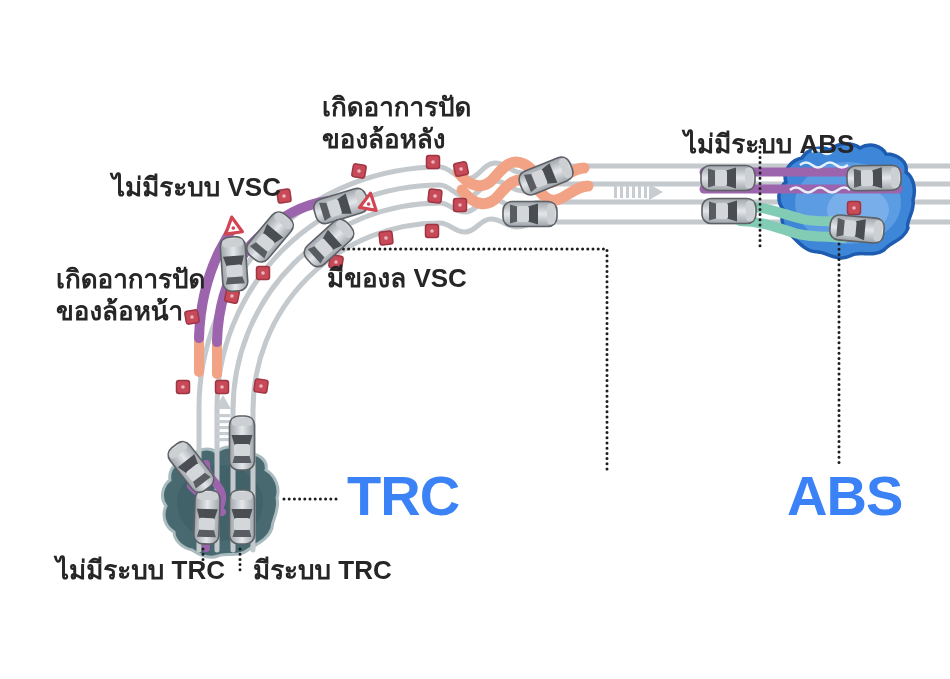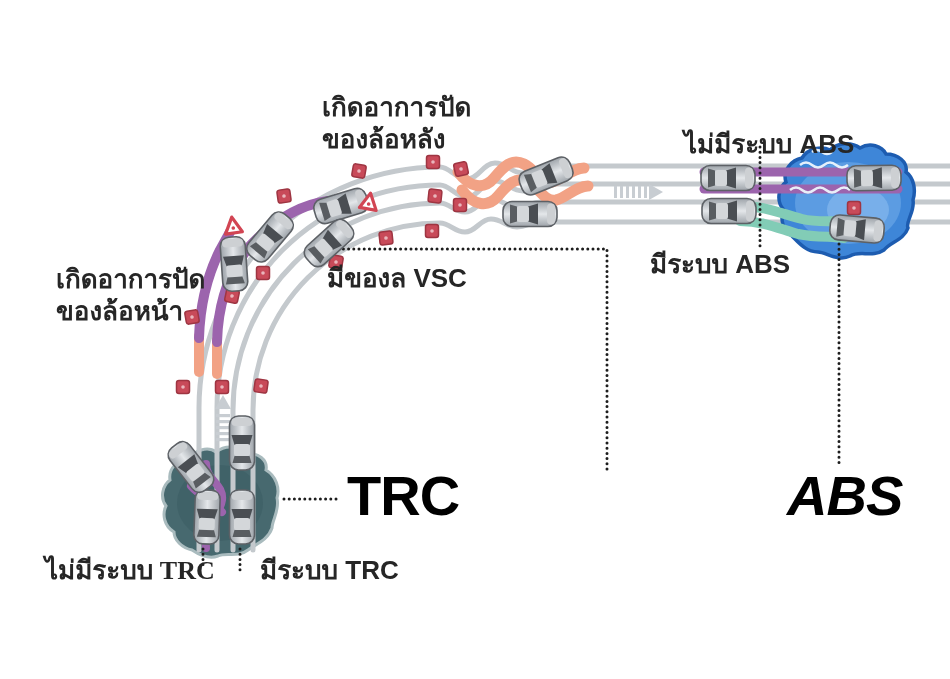--- a/index.html
+++ b/index.html
@@ -6,21 +6,21 @@
   .stage{
     position:relative;width:950px;height:661px;background:#ffffff;overflow:hidden;
     font-family:"Liberation Sans","DejaVu Sans",sans-serif;
   }
   .stage svg{position:absolute;left:0;top:0;}
   .lbl{
     position:absolute;color:#262626;font-weight:bold;font-size:26px;line-height:1.22;
     white-space:pre-line;letter-spacing:0;
   }
   .lbl-big{
-    position:absolute;color:#000000;font-weight:800;font-size:56px;letter-spacing:-1px;
+    position:absolute;color:#3b82f6;font-weight:800;font-size:56px;letter-spacing:-1px;
     line-height:1;
   }
 </style>
 </head>
 <body>
 
 <div class="stage">
 
 <svg width="950" height="679" viewBox="0 0 950 679">
   <defs>
@@ -159,23 +159,23 @@
     <use href="#car" transform="translate(874,178) rotate(89)"></use>
     <use href="#car" transform="translate(857,229) rotate(95)"></use>
   </g>
 
   <use href="#wtri" transform="translate(233,226) rotate(-8)"></use>
   <use href="#wtri" transform="translate(369,202) rotate(10)"></use>
 </svg>
 
 <div class="lbl" style="left:322px;top:92px;">เกิดอาการปัด
 ของล้อหลัง</div>
+<div class="lbl" style="left:112px;top:172px;">ไม่มีระบบ VSC</div>
 <div class="lbl" style="left:56px;top:264px;">เกิดอาการปัด
 ของล้อหน้า</div>
 <div class="lbl" style="left:327px;top:263px;">มีของล VSC</div>
 <div class="lbl" style="left:684px;top:109px;margin-top:20px;">ไม่มีระบบ ABS</div>
-<div class="lbl" style="left:650px;top:249px;">มีระบบ ABS</div>
-<div class="lbl" style="left:45px;top:555px;font-family:Liberation Serif, serif;">ไม่มีระบบ TRC</div>
-<div class="lbl" style="left:260px;top:555px;">มีระบบ TRC</div>
+<div class="lbl" style="left:56px;top:555px;">ไม่มีระบบ TRC</div>
+<div class="lbl" style="left:253px;top:555px;">มีระบบ TRC</div>
 <div class="lbl-big" style="left:347px;top:468px;">TRC</div>
-<div class="lbl-big" style="left:787px;top:468px;font-style:italic;">ABS</div>
+<div class="lbl-big" style="left:787px;top:468px;">ABS</div>
 
 </div>
 
 </body></html>

